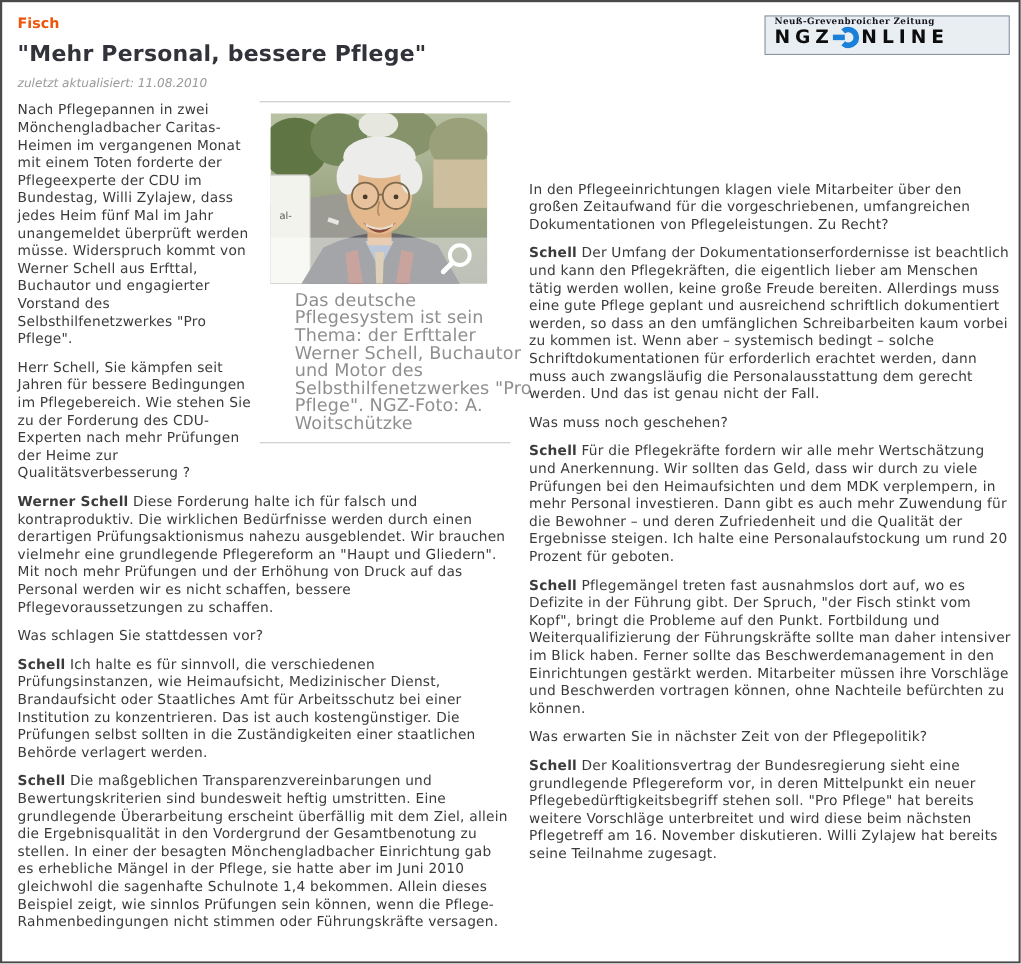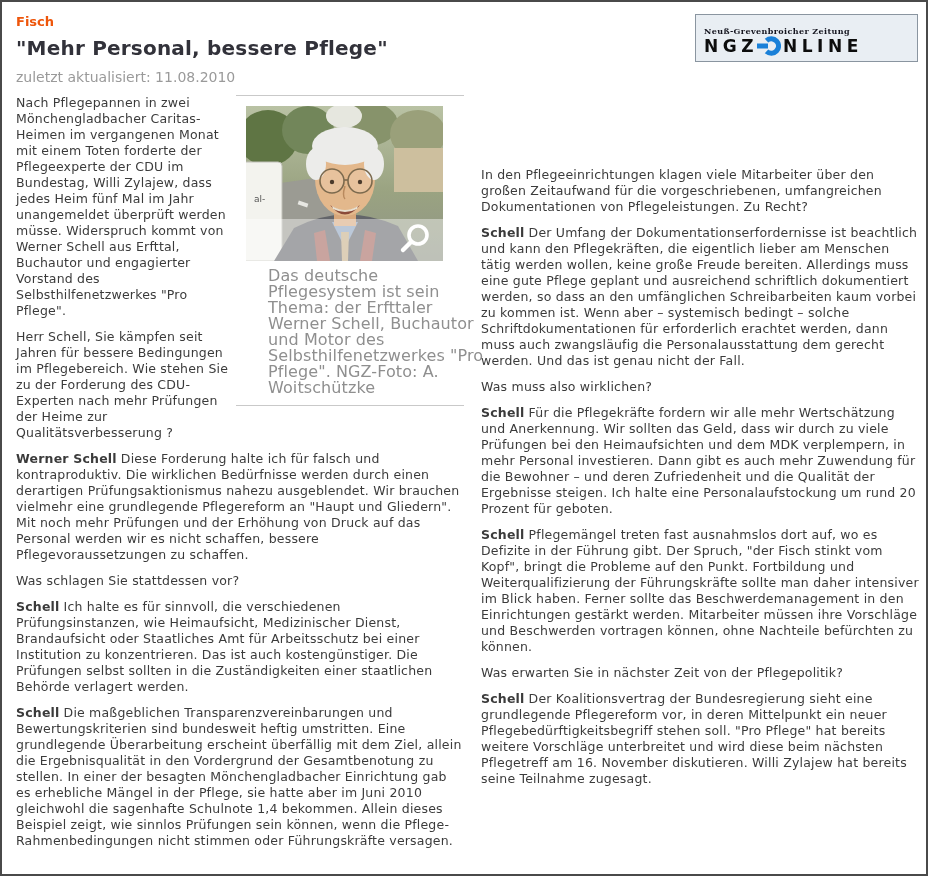--- a/index.html
+++ b/index.html
@@ -5,26 +5,26 @@
   html,body{margin:0;padding:0;background:#fff;}
   .page{
     width:928px;height:876px;box-sizing:border-box;position:relative;overflow:hidden;
     border:2px solid #4a4a4a;background:#fff;
     font-family:"DejaVu Sans","Liberation Sans",sans-serif;color:#3b3b3b;
   }
   .content{padding:8px 4px 0 14px;}
   
   .category{color:#ee560b;font-weight:bold;font-size:13px;margin:4px 0 7px;}
   .headline{font-size:20px;font-weight:bold;color:#32323a;margin:0 0 9px;letter-spacing:.2px;}
-  .updated{font-size:14px;color:#9a9a9a;margin:0 0 10px;}
+  .updated{font-size:11px;color:#9a9a9a;margin:0 0 10px;font-style:italic;}
   .lead{font-size:13px;font-weight:bold;line-height:18px;width:462px;margin:0 0 15px;color:#3a3a3a;}
   .lead .loc{font-style:italic;margin-right:4px;}
   
   .logo{position:absolute;top:12px;right:8px;width:205px;background:#e9eef3;border:1px solid #8a95a0;
-        padding:12px 8px 5px;cursor:pointer;}
+        padding:0 8px 5px;cursor:pointer;}
   .logo-tagline{font-family:"DejaVu Serif","Liberation Serif",serif;font-weight:bold;font-size:8px;
         color:#15151f;letter-spacing:.4px;line-height:9px;}
   .logo-main{display:flex;align-items:flex-end;font-weight:bold;font-size:17px;letter-spacing:4.5px;
         color:#0d0d0d;line-height:20px;}
   .logo-main svg{margin:0 2px 0 -1px;}
   
   .columns{display:flex;}
   .col-left{width:448px;margin-right:17px;}
   .col-right{width:441px;padding-top:72px;}
   .para{margin:0 0 10px;font-size:12.5px;line-height:16px;letter-spacing:.2px;}
@@ -117,21 +117,21 @@
         <p class="para"><b class="speaker"></b><span>Herr Schell, Sie kämpfen seit Jahren für bessere Bedingungen im Pflegebereich. Wie stehen Sie zu der Forderung des CDU-Experten nach mehr Prüfungen der Heime zur Qualitätsverbesserung ?</span></p>
         <p class="para"><b class="speaker">Werner Schell</b><span>Diese Forderung halte ich für falsch und kontraproduktiv. Die wirklichen Bedürfnisse werden durch einen derartigen Prüfungsaktionismus nahezu ausgeblendet. Wir brauchen vielmehr eine grundlegende Pflegereform an "Haupt und Gliedern". Mit noch mehr Prüfungen und der Erhöhung von Druck auf das Personal werden wir es nicht schaffen, bessere Pflegevoraussetzungen zu schaffen.</span></p>
         <p class="para"><b class="speaker"></b><span>Was schlagen Sie stattdessen vor?</span></p>
         <p class="para"><b class="speaker">Schell</b><span>Ich halte es für sinnvoll, die verschiedenen Prüfungsinstanzen, wie Heimaufsicht, Medizinischer Dienst, Brandaufsicht oder Staatliches Amt für Arbeitsschutz bei einer Institution zu konzentrieren. Das ist auch kostengünstiger. Die Prüfungen selbst sollten in die Zuständigkeiten einer staatlichen Behörde verlagert werden.</span></p>
         <p class="para"><b class="speaker">Schell</b><span>Die maßgeblichen Transparenzvereinbarungen und Bewertungskriterien sind bundesweit heftig umstritten. Eine grundlegende Überarbeitung erscheint überfällig mit dem Ziel, allein die Ergebnisqualität in den Vordergrund der Gesamtbenotung zu stellen. In einer der besagten Mönchengladbacher Einrichtung gab es erhebliche Mängel in der Pflege, sie hatte aber im Juni 2010 gleichwohl die sagenhafte Schulnote 1,4 bekommen. Allein dieses Beispiel zeigt, wie sinnlos Prüfungen sein können, wenn die Pflege-Rahmenbedingungen nicht stimmen oder Führungskräfte versagen.</span></p>
       </div>
 
       <div class="col-right">
         <p class="para"><b class="speaker"></b><span>In den Pflegeeinrichtungen klagen viele Mitarbeiter über den großen Zeitaufwand für die vorgeschriebenen, umfangreichen Dokumentationen von Pflegeleistungen. Zu Recht?</span></p>
         <p class="para"><b class="speaker">Schell</b><span>Der Umfang der Dokumentationserfordernisse ist beachtlich und kann den Pflegekräften, die eigentlich lieber am Menschen tätig werden wollen, keine große Freude bereiten. Allerdings muss eine gute Pflege geplant und ausreichend schriftlich dokumentiert werden, so dass an den umfänglichen Schreibarbeiten kaum vorbei zu kommen ist. Wenn aber – systemisch bedingt – solche Schriftdokumentationen für erforderlich erachtet werden, dann muss auch zwangsläufig die Personalausstattung dem gerecht werden. Und das ist genau nicht der Fall.</span></p>
-        <p class="para"><b class="speaker"></b><span>Was muss also wirklichen?</span></p>
+        <p class="para"><b class="speaker"></b><span>Was muss noch geschehen?</span></p>
         <p class="para"><b class="speaker">Schell</b><span>Für die Pflegekräfte fordern wir alle mehr Wertschätzung und Anerkennung. Wir sollten das Geld, dass wir durch zu viele Prüfungen bei den Heimaufsichten und dem MDK verplempern, in mehr Personal investieren. Dann gibt es auch mehr Zuwendung für die Bewohner – und deren Zufriedenheit und die Qualität der Ergebnisse steigen. Ich halte eine Personalaufstockung um rund 20 Prozent für geboten.</span></p>
         <p class="para"><b class="speaker">Schell</b><span>Pflegemängel treten fast ausnahmslos dort auf, wo es Defizite in der Führung gibt. Der Spruch, "der Fisch stinkt vom Kopf", bringt die Probleme auf den Punkt. Fortbildung und Weiterqualifizierung der Führungskräfte sollte man daher intensiver im Blick haben. Ferner sollte das Beschwerdemanagement in den Einrichtungen gestärkt werden. Mitarbeiter müssen ihre Vorschläge und Beschwerden vortragen können, ohne Nachteile befürchten zu können.</span></p>
         <p class="para"><b class="speaker"></b><span>Was erwarten Sie in nächster Zeit von der Pflegepolitik?</span></p>
         <p class="para"><b class="speaker">Schell</b><span>Der Koalitionsvertrag der Bundesregierung sieht eine grundlegende Pflegereform vor, in deren Mittelpunkt ein neuer Pflegebedürftigkeitsbegriff stehen soll. "Pro Pflege" hat bereits weitere Vorschläge unterbreitet und wird diese beim nächsten Pflegetreff am 16. November diskutieren. Willi Zylajew hat bereits seine Teilnahme zugesagt.</span></p>
 
       </div>
 
     </div>
   </div>
 </div>

